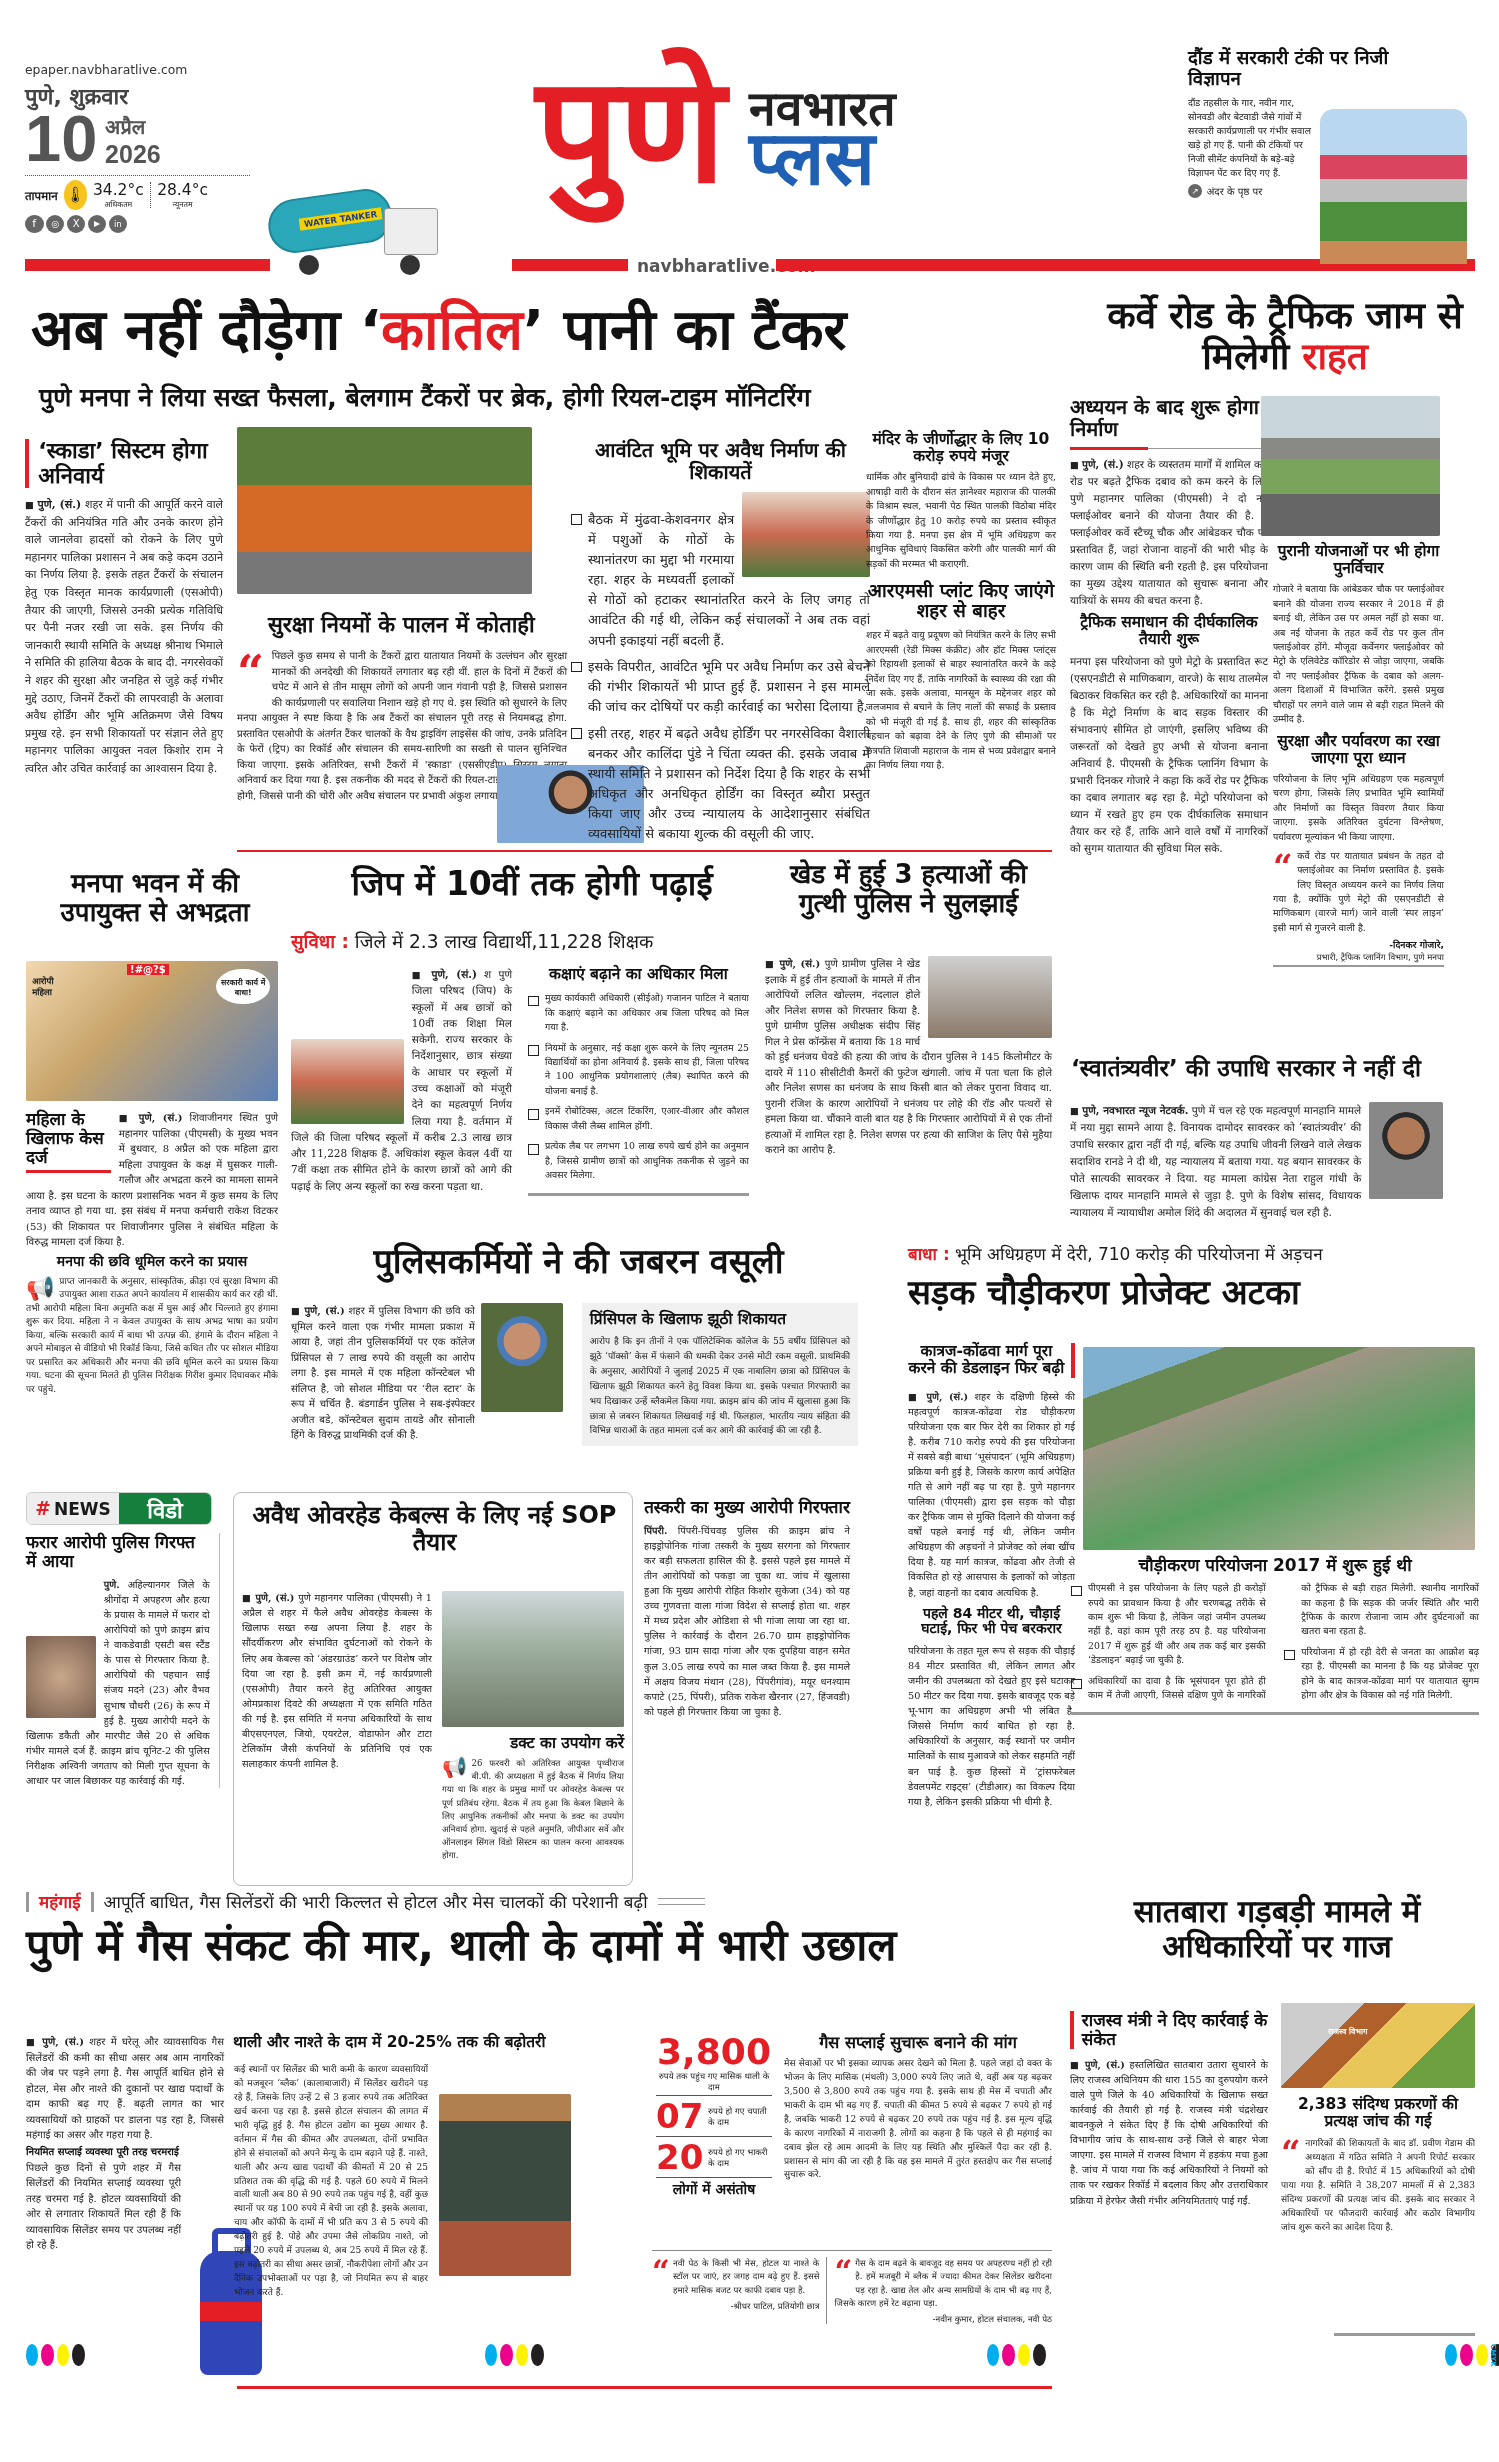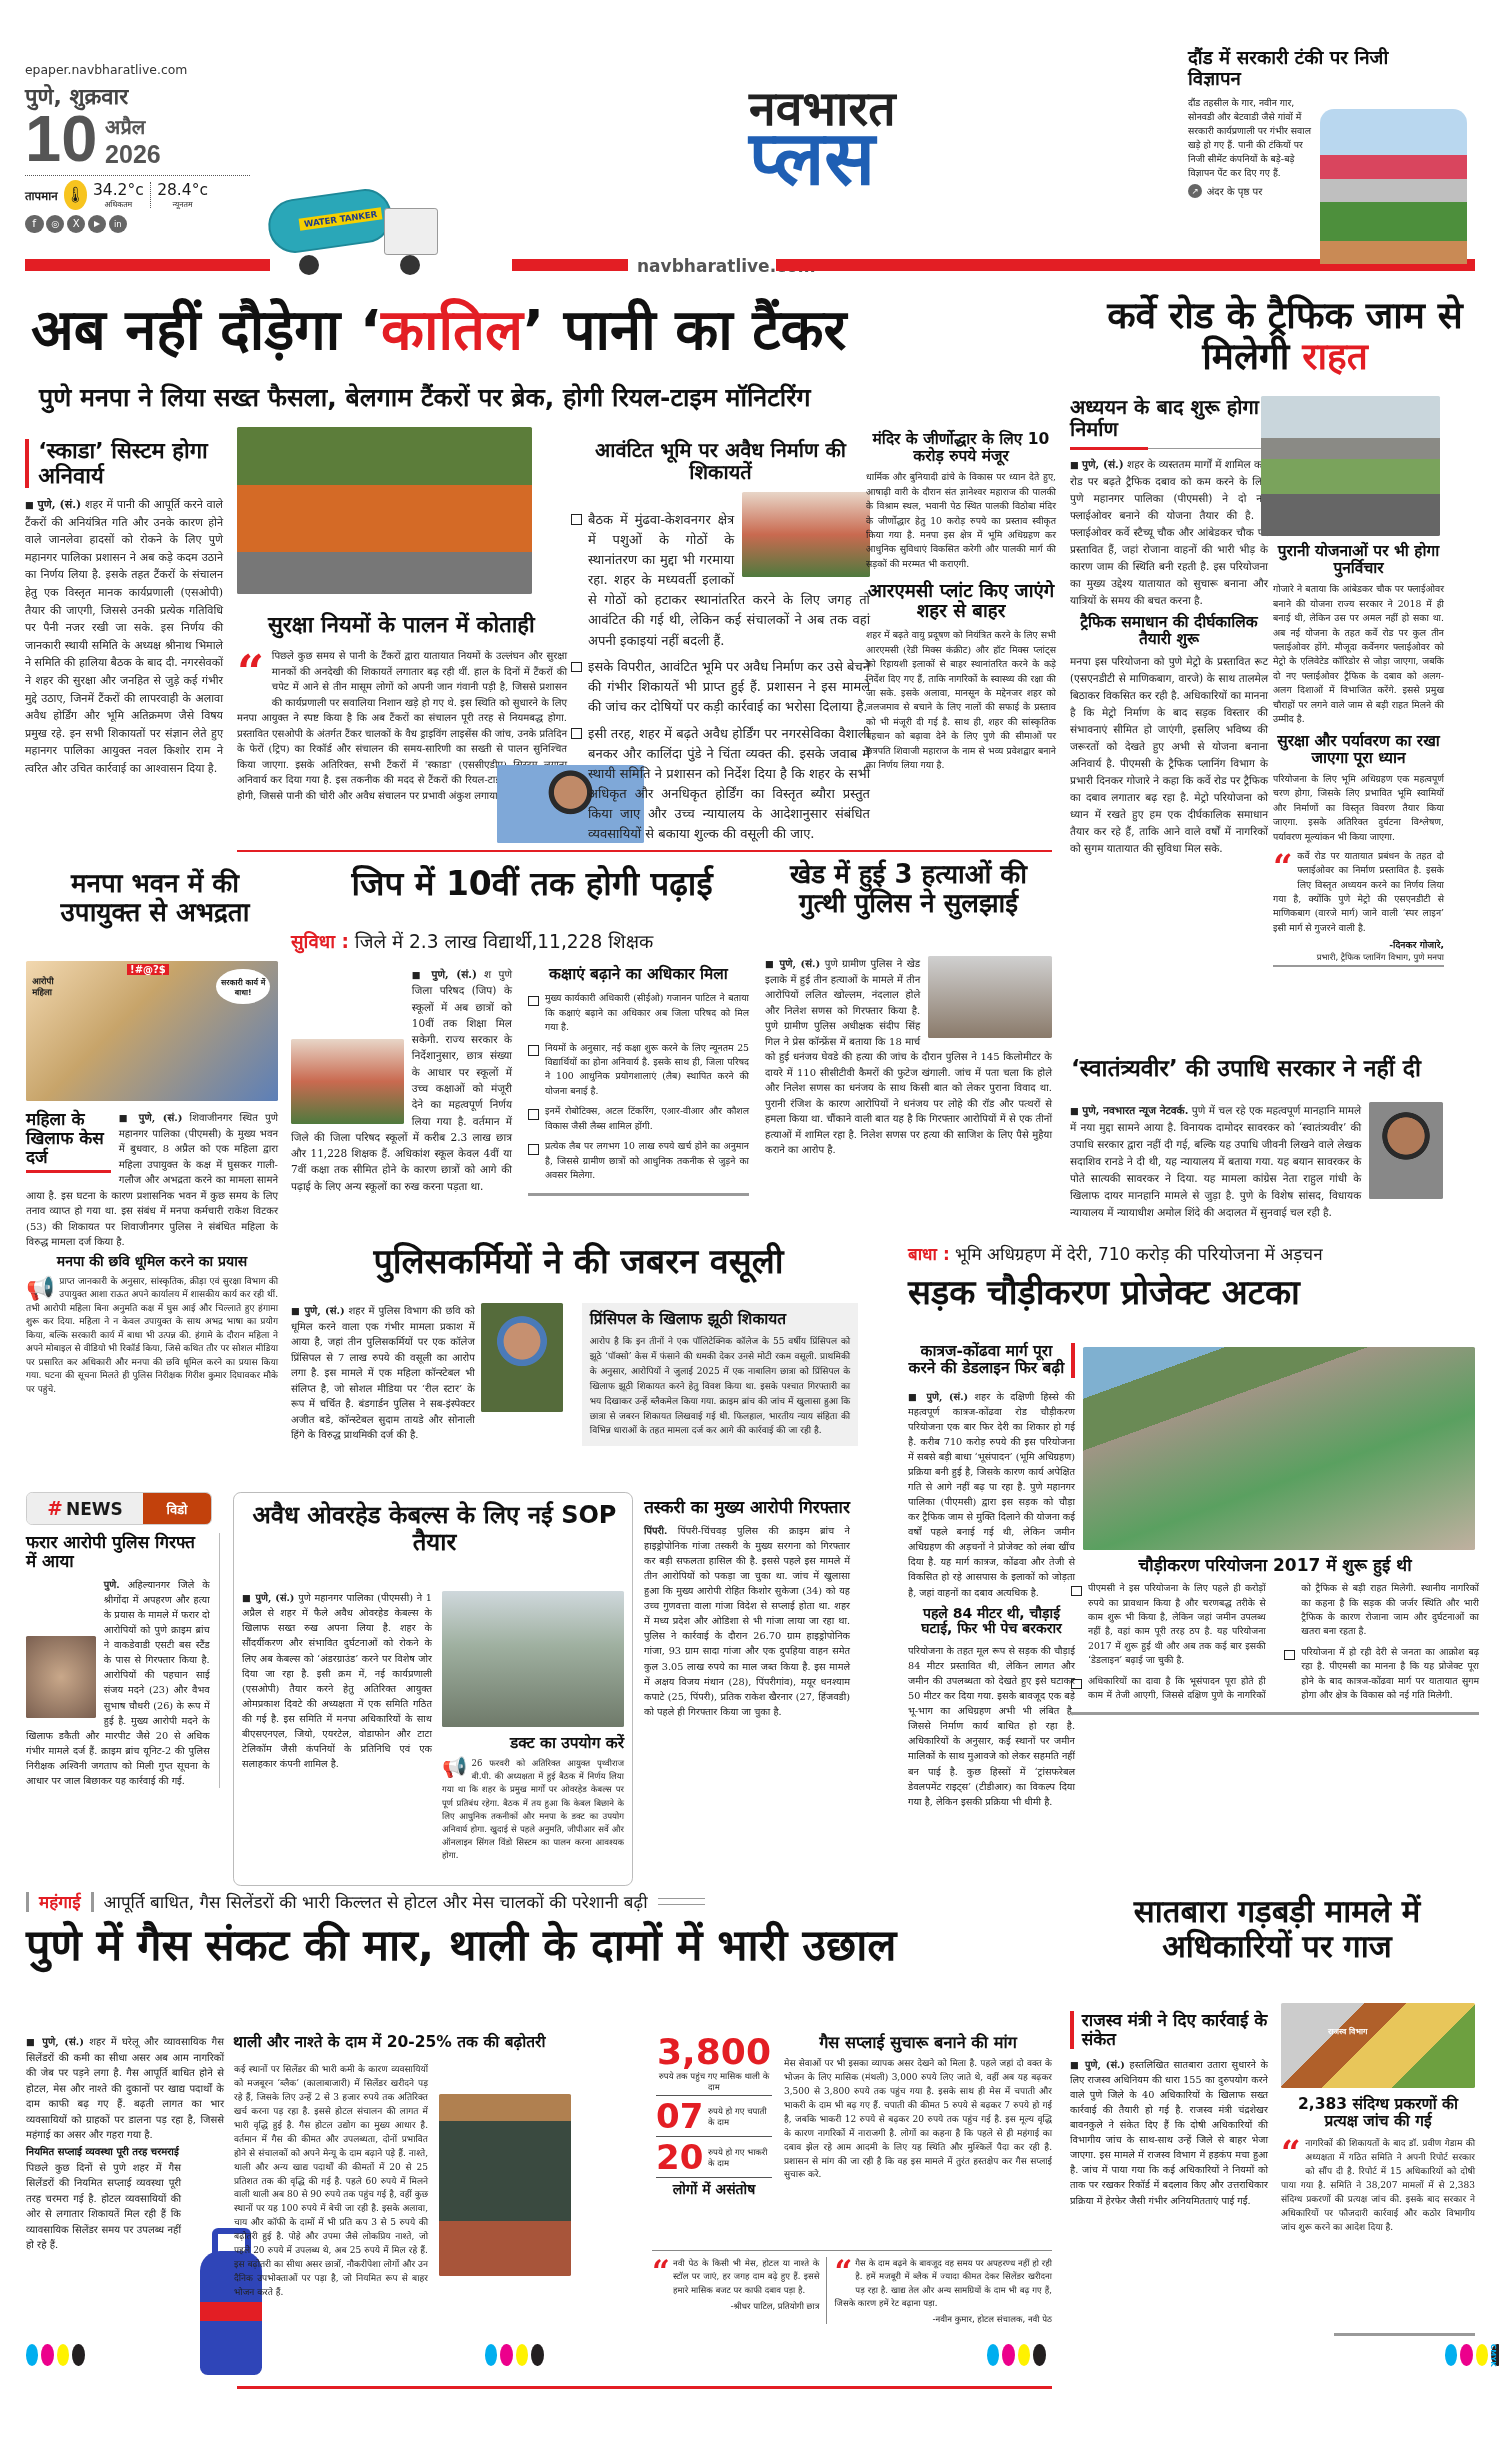--- a/index.html
+++ b/index.html
@@ -61,20 +61,21 @@
 
 <div class="abs" style="left:268px;top:185px;width:194px;height:93px">
   <div style="position:absolute;left:0;top:9.3px;width:124px;height:54px;border-radius:27px;background:#2aa7b8;transform:rotate(-8deg);border:2.3px solid #1e8898"></div>
   <div style="position:absolute;left:31px;top:28px;background:#f5d000;color:#1d3c8c;font-size:8.5px;font-weight:bold;padding:0.8px 4.7px;transform:rotate(-8deg)">WATER TANKER</div>
   <div style="position:absolute;left:116px;top:23px;width:54px;height:47px;background:#eee;border:1.6px solid #999;border-radius:3.1px"></div>
   <div style="position:absolute;left:31px;top:70px;width:20px;height:20px;border-radius:50%;background:#333"></div>
   <div style="position:absolute;left:132px;top:70px;width:20px;height:20px;border-radius:50%;background:#333"></div>
 </div>
 
 <div class="abs" style="left:528px;top:43px;width:435px;height:225px">
+  <div style="position:absolute;left:7.8px;top:0;font-size:147px;font-weight:bold;color:#e31e24;line-height:1.2">पुणे</div>
   <div style="position:absolute;left:221px;top:31px;font-size:48px;font-weight:bold;color:#222">नवभारत</div>
   <div style="position:absolute;left:221px;top:74px;font-size:75px;font-weight:bold;color:#1f5fb4;line-height:1.1">प्लस</div>
 </div>
 <div class="abs rule-red" style="left:25px;top:259px;width:245px;height:12.4px"></div>
 <div class="abs rule-red" style="left:512px;top:259px;width:116px;height:12.4px"></div>
 <div class="abs" style="left:637px;top:256px;font-size:17px;font-weight:bold;color:#555">navbharatlive.com</div>
 <div class="abs rule-red" style="left:776px;top:259px;width:699px;height:12.4px"></div>
 
 <div class="abs" style="left:1188px;top:48px;width:248px">
   <div class="hl" style="font-size:18.6px">दौंड में सरकारी टंकी पर निजी विज्ञापन</div>
@@ -221,21 +222,21 @@
     <li>अधिकारियों का दावा है कि भूसंपादन पूरा होते ही काम में तेजी आएगी, जिससे दक्षिण पुणे के नागरिकों को ट्रैफिक से बड़ी राहत मिलेगी. स्थानीय नागरिकों का कहना है कि सड़क की जर्जर स्थिति और भारी ट्रैफिक के कारण रोजाना जाम और दुर्घटनाओं का खतरा बना रहता है.</li>
     <li>परियोजना में हो रही देरी से जनता का आक्रोश बढ़ रहा है. पीएमसी का मानना है कि यह प्रोजेक्ट पूरा होने के बाद कात्रज-कोंढवा मार्ग पर यातायात सुगम होगा और क्षेत्र के विकास को नई गति मिलेगी.</li>
   </ul>
 </div>
 
 <div class="abs" style="left:26px;top:1492px;width:186px;height:33px;display:flex;border-radius:6.2px;overflow:hidden;border:0.8px solid #ccc">
   <div style="flex:1;background:#eee;display:flex;align-items:center;justify-content:center;gap:3.1px">
     <b class="red" style="font-size:18.6px">#</b>
     <b style="font-size:17px">NEWS</b>
   </div>
-  <div style="width:68px;background:#c2410c;color:#fff;font-size:13px;font-weight:bold;display:flex;align-items:center;justify-content:center">विडो</div>
+  <div style="width:92px;background:#15803d;color:#fff;font-size:22px;font-weight:bold;display:flex;align-items:center;justify-content:center">विडो</div>
 </div>
 <div class="abs" style="left:26px;top:1533px;width:194px;border-right:0.8px solid #bbb;padding-right:9.3px">
   <div class="hl" style="font-size:17px">फरार आरोपी पुलिस गिरफ्त में आया</div>
   <div class="photo" style="float:left;width:70px;height:82px;margin:65px 7.8px 3.1px 0;background:radial-gradient(circle,#c9a88a,#7a5f50)"></div>
   <p class="body sm" style="margin-top:6.2px;font-size:9.7px"><b>पुणे.</b> <span>अहिल्यानगर जिले के श्रीगोंदा में अपहरण और हत्या के प्रयास के मामले में फरार दो आरोपियों को पुणे क्राइम ब्रांच ने वाकडेवाडी एसटी बस स्टैंड के पास से गिरफ्तार किया है. आरोपियों की पहचान साई संजय मदने (23) और वैभव सुभाष चौधरी (26) के रूप में हुई है. मुख्य आरोपी मदने के खिलाफ डकैती और मारपीट जैसे 20 से अधिक गंभीर मामले दर्ज हैं. क्राइम ब्रांच यूनिट-2 की पुलिस निरीक्षक अश्विनी जगताप को मिली गुप्त सूचना के आधार पर जाल बिछाकर यह कार्रवाई की गई.</span></p>
 </div>
 
 <div class="abs" style="left:233px;top:1492px;width:400px;height:394px;border:0.8px solid #bbb;border-radius:7.8px"></div>
 <div class="abs hl" style="left:248px;top:1502px;width:373px;font-size:24px;text-align:center">अवैध ओवरहेड केबल्स के लिए नई SOP तैयार</div>
 <div class="abs" style="left:242px;top:1590px;width:190px">

